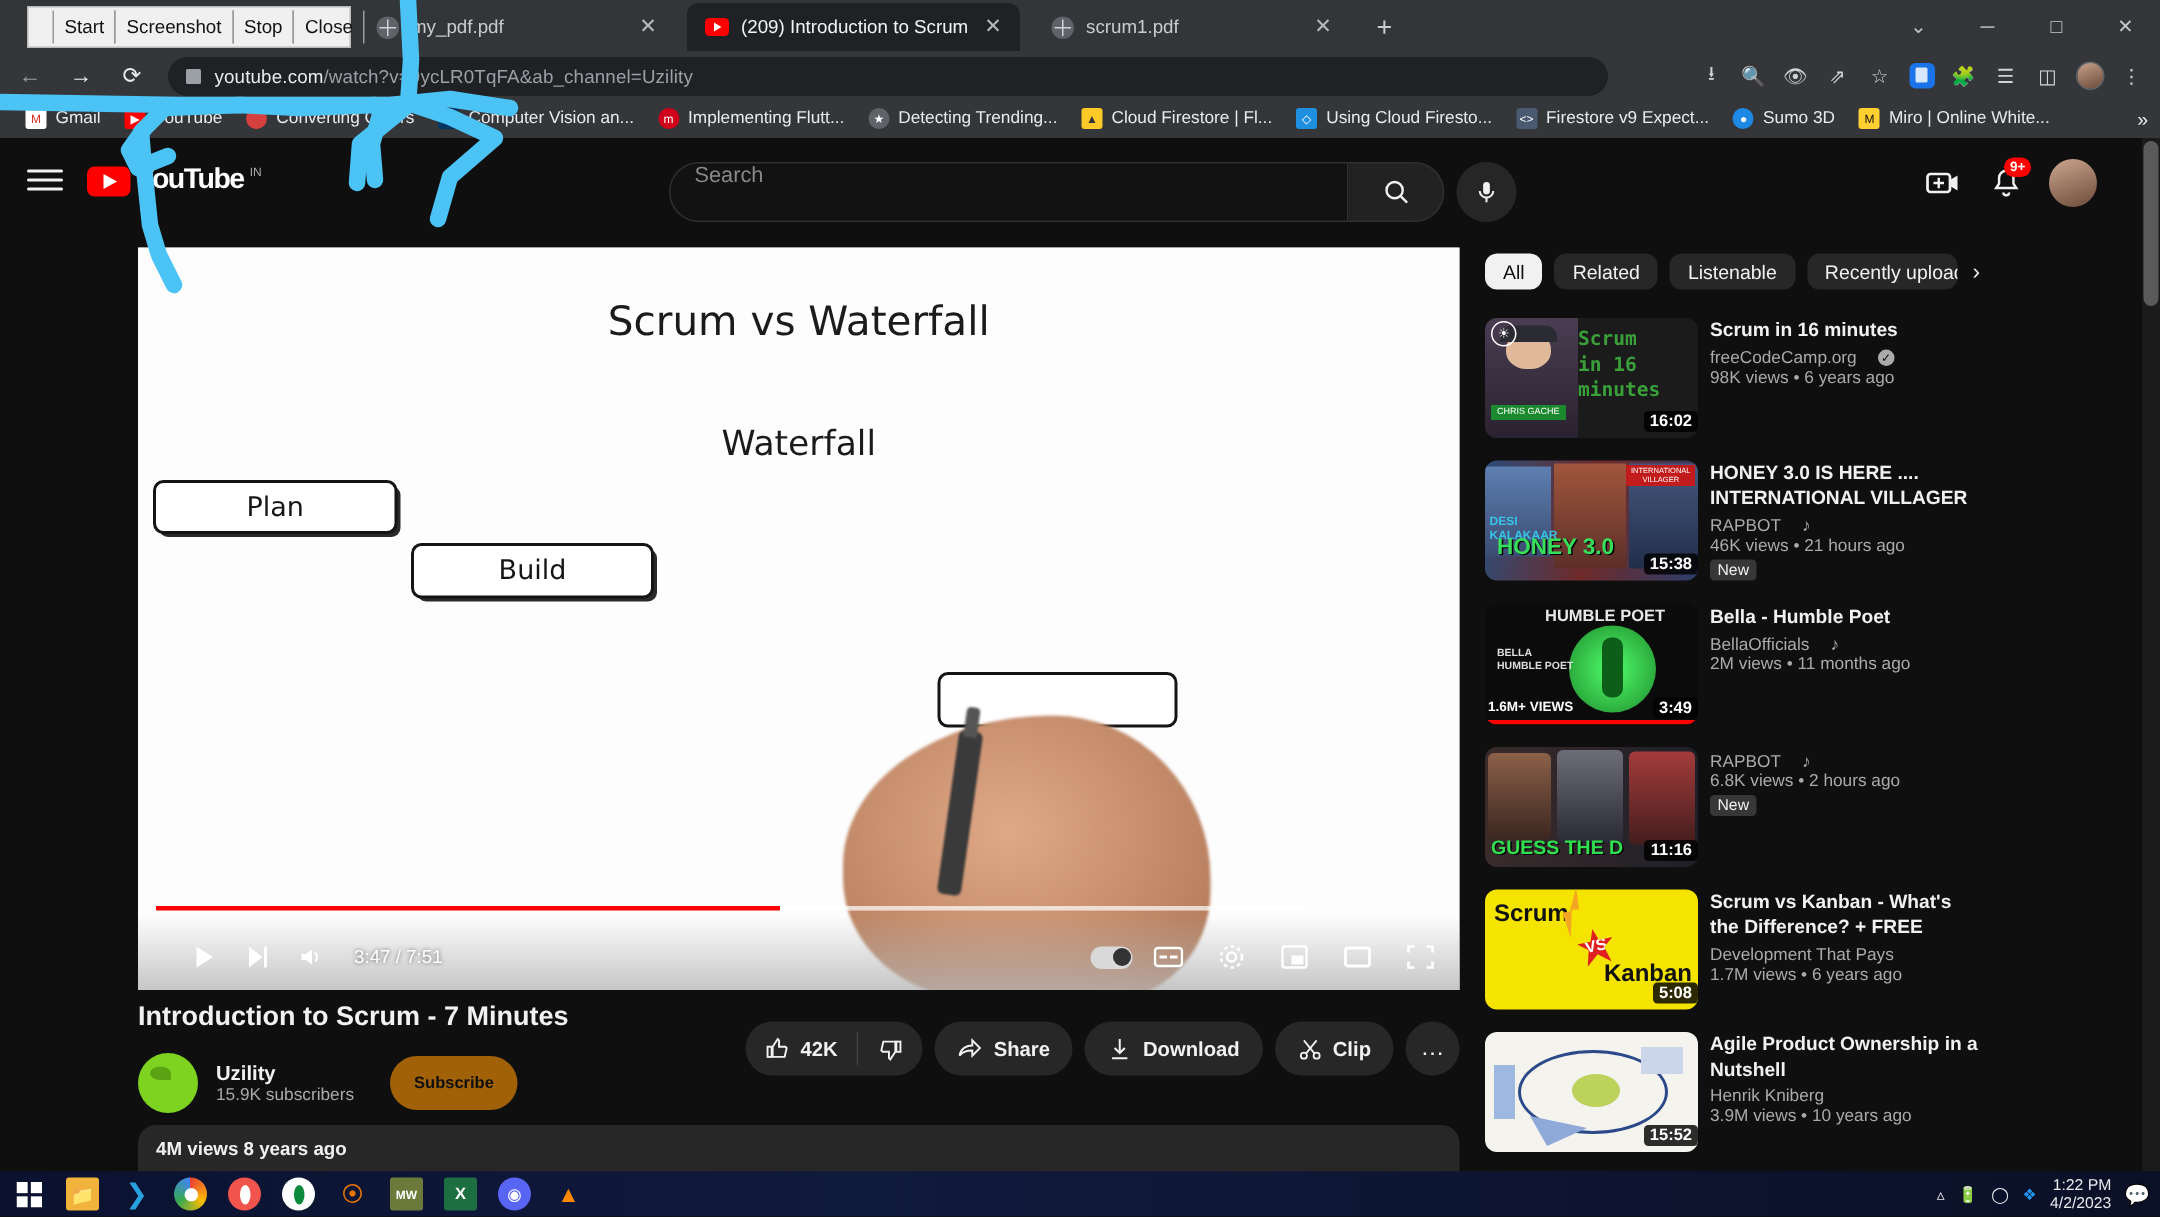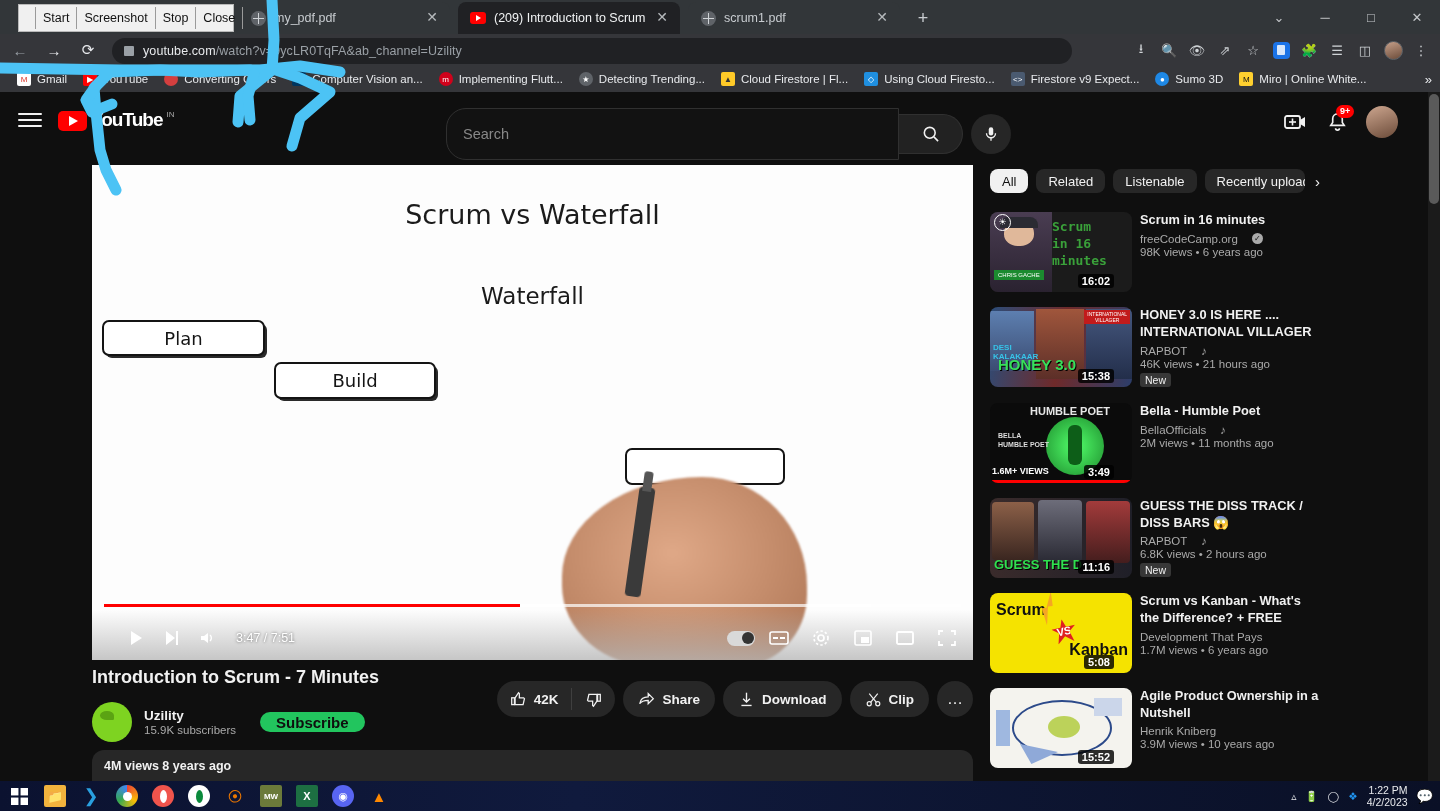--- a/index.html
+++ b/index.html
@@ -68,21 +68,21 @@
   .ythead { position:absolute; left:0; top:0; width:1428px; height:56px; display:flex; align-items:center; }
   .hamburger { margin-left:18px; width:24px; height:24px; display:flex; flex-direction:column; justify-content:center; gap:4px; }
   .hamburger i { display:block; height:2px; background:#f1f1f1; border-radius:1px; }
   .ytlogo { margin-left:16px; display:flex; align-items:flex-start; gap:4px; }
   .ytlogo .play { width:29px; height:20px; background:#ff0000; border-radius:5px; position:relative; margin-top:2px; }
   .ytlogo .play:after { content:""; position:absolute; left:11px; top:5px; border-left:9px solid #fff; border-top:5px solid transparent; border-bottom:5px solid transparent; }
   .ytlogo .word { font-size:19px; font-weight:bold; color:#fff; letter-spacing:-1px; line-height:22px; }
   .ytlogo .cc { font-size:8px; color:#aaa; margin-top:1px; }
 
   .searchwrap { position:absolute; left:446px; top:16px; display:flex; align-items:center; }
-  .searchbox { width:453px; height:52px; background:#121212; border:1px solid #303030; border-radius:20px 0 0 20px; display:flex; align-items:center; padding-left:16px; }
+  .searchbox { width:453px; height:40px; background:#121212; border:1px solid #303030; border-radius:20px 0 0 20px; display:flex; align-items:flex-start; padding-left:16px; }
   .searchbox .ph { color:#888; font-size:14.5px; }
   .searchbtn { width:64px; height:40px; background:#222222; border:1px solid #303030; border-left:none; border-radius:0 20px 20px 0; display:flex; align-items:center; justify-content:center; }
   .micbtn { width:40px; height:40px; border-radius:50%; background:#262626; display:flex; align-items:center; justify-content:center; margin-left:8px; }
 
   .head-right { position:absolute; right:30px; top:14px; display:flex; align-items:center; gap:16px; }
   .hr-ico { width:26px; height:26px; display:flex; align-items:center; justify-content:center; position:relative; }
   .bellbadge { position:absolute; left:12px; top:-4px; background:#f00; color:#fff; font-size:9px; font-weight:bold; border-radius:8px; padding:1px 4px; line-height:11px; }
   .avatar-yt { width:32px; height:32px; border-radius:50%; background:linear-gradient(160deg,#cda68f,#6b4b39); }
 
   
@@ -120,40 +120,40 @@
 
   
   .meta { position:absolute; left:92px; top:575px; width:881px; }
   .vidtitle { font-size:18px; font-weight:bold; color:#f1f1f1; }
   .ownerrow { margin-top:14px; height:40px; display:flex; align-items:center; }
   .chanav { width:40px; height:40px; border-radius:50%; background:#7ed321; position:relative; overflow:hidden; }
   .chanav:after{ content:""; position:absolute; left:8px; top:9px; width:14px; height:9px; background:#5ba313; border-radius:50% 50% 10% 50%; }
   .chaninfo { margin-left:12px; }
   .channame { font-size:13.5px; font-weight:bold; color:#f1f1f1; }
   .chansubs { font-size:11.5px; color:#aaa; margin-top:1px; }
-  .subbtn { margin-left:24px; height:20px; padding:0 16px; border-radius:18px; background:#22c55e; color:#0f0f0f; font-size:15px; font-weight:bold; display:flex; align-items:center; }
+  .subbtn { margin-left:24px; height:36px; padding:0 16px; border-radius:18px; background:#a16207; color:#0f0f0f; font-size:11px; font-weight:bold; display:flex; align-items:center; }
   .actions { position:absolute; right:0; top:14px; display:flex; align-items:center; gap:8px; }
   .pillbtn { height:36px; padding:0 15px; border-radius:18px; background:#272727; color:#f1f1f1; font-size:13.5px; font-weight:bold; display:flex; align-items:center; gap:7px; }
   .likegrp { height:36px; border-radius:18px; background:#272727; display:flex; align-items:center; }
   .likegrp .lk { padding:0 13px; height:36px; display:flex; align-items:center; gap:7px; color:#f1f1f1; font-size:13.5px; font-weight:bold; }
   .likegrp .sep { width:1px; height:22px; background:#3f3f3f; }
   .roundbtn { width:36px; height:36px; border-radius:50%; background:#272727; color:#f1f1f1; display:flex; align-items:center; justify-content:center; font-size:16px; }
   .descbox { position:absolute; left:92px; top:658px; width:881px; height:36px; background:#272727; border-radius:12px 12px 0 0; padding:9px 12px; }
   .descbox .dtxt { font-size:12.5px; font-weight:bold; color:#f1f1f1; }
 
   
   .side { position:absolute; left:990px; top:73px; width:330px; }
   .chips { display:flex; align-items:center; gap:8px; height:32px; }
   .chip { height:16px; padding:12px 12px; border-radius:8px; background:#272727; color:#f1f1f1; font-size:13px; display:flex; align-items:center; white-space:nowrap; }
   .chip.sel { background:#f1f1f1; color:#0f0f0f; }
   .chip.clip { max-width:104px; overflow:hidden; }
   .chip-next { color:#f1f1f1; font-size:15px; padding-left:2px; }
   .rec { display:flex; gap:8px; margin-top:15px; }
   .thumb { position:relative; width:142px; height:80px; border-radius:8px; overflow:hidden; flex:0 0 142px; }
-  .dur { position:absolute; right:18px; bottom:4px; background:rgba(0,0,0,.82); color:#fff; font-size:11px; font-weight:bold; padding:1px 4px; border-radius:3px; }
+  .dur { position:absolute; right:0; bottom:4px; background:rgba(0,0,0,.82); color:#fff; font-size:11px; font-weight:bold; padding:1px 4px; border-radius:3px; }
   .watched { position:absolute; left:0; bottom:0; height:3px; background:#f00; }
   .rinfo { flex:1 1 auto; min-width:0; }
   .rtitle { font-size:12.8px; font-weight:bold; color:#f1f1f1; line-height:16.5px; max-height:34px; overflow:hidden; }
   .rchan { font-size:11.5px; color:#aaa; margin-top:4px; display:flex; align-items:center; gap:14px; }
   .rstats { font-size:11.5px; color:#aaa; margin-top:1px; }
   .newbadge { display:inline-block; margin-top:3px; background:#373737; color:#f1f1f1; font-size:10.5px; padding:1px 5px; border-radius:3px; }
   .verified { width:11px; height:11px; border-radius:50%; background:#aaa; color:#0f0f0f; font-size:8px; display:inline-flex; align-items:center; justify-content:center; }
 
   
   .th-scrum16 { background:#1b1b1b; }
@@ -569,21 +569,20 @@
 
         <div class="rec">
           <div class="thumb th-guess">
             <div style="position:absolute;left:2px;top:4px;width:42px;height:58px;background:linear-gradient(180deg,#8c6048,#3a2620);border-radius:4px;"></div>
             <div style="position:absolute;left:48px;top:2px;width:44px;height:62px;background:linear-gradient(180deg,#6d6d7a,#2a2a34);border-radius:4px;"></div>
             <div style="position:absolute;left:96px;top:3px;width:44px;height:62px;background:linear-gradient(180deg,#a33b3b,#441d1d);border-radius:4px;"></div>
             <div style="position:absolute;left:4px;bottom:6px;color:#2fe04f;font-size:13px;font-weight:bold;text-shadow:1px 1px 0 #000;">GUESS THE D</div>
             <div class="dur">11:16</div>
           </div>
           <div class="rinfo">
-            <div class="rtitle">GUESS THE DISS TRACK / DISS BARS 😱</div>
             <div class="rchan">
                 <span>RAPBOT</span>
                 <span>♪</span>
               </div>
             <div class="rstats">6.8K views  •  2 hours ago</div>
             <div class="newbadge">New</div>
           </div>
         </div>
 
         <div class="rec">

